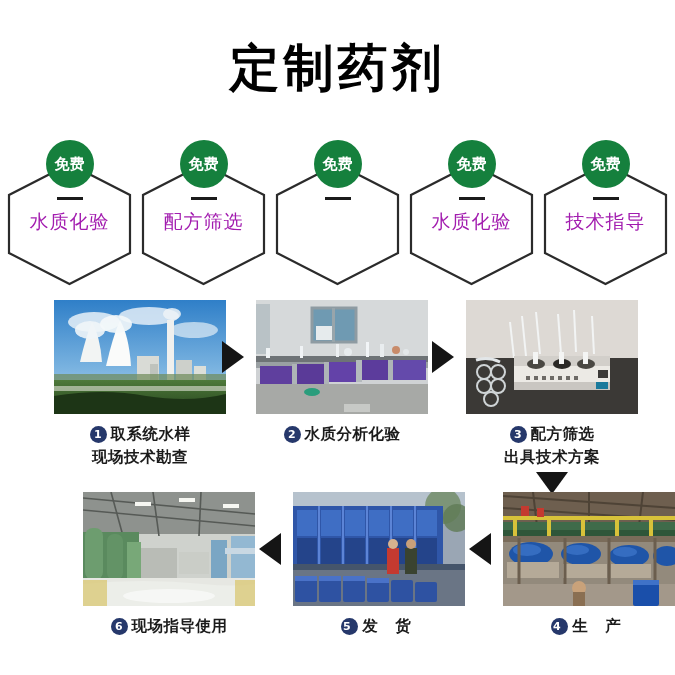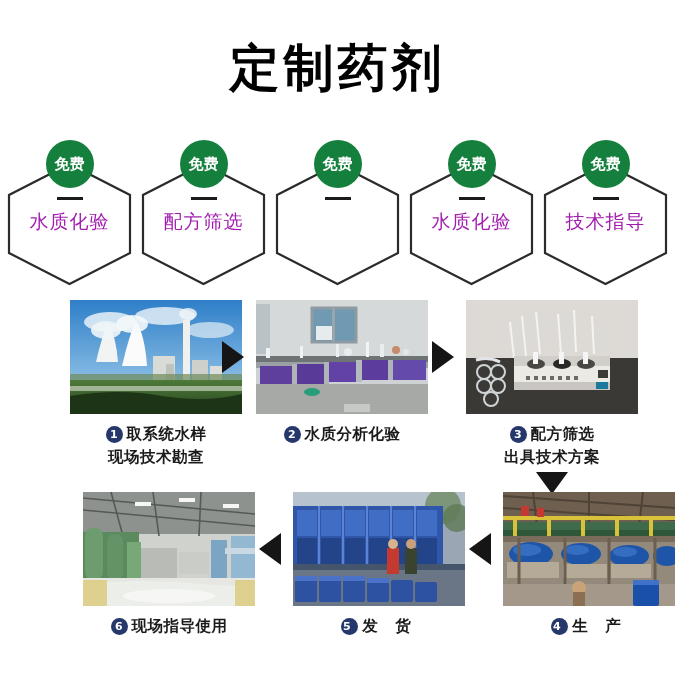--- a/index.html
+++ b/index.html
@@ -224,21 +224,21 @@
       </svg>
     </div>
     <div class="hex-dash"></div>
     <div class="hex-label">技术指导</div>
     <div class="hex-badge">免费</div>
   </div>
 </div>
 
 <div class="proc proc-row-1">
 
-  <div class="proc-cell" style="left:62px;padding-left:8px;">
+  <div class="proc-cell" style="left:46px;padding-left:8px;">
     <div class="photo">
       <svg width="172" height="114" viewBox="0 0 172 114">
         <defs>
           <linearGradient id="sky1" x1="0" y1="0" x2="0" y2="1">
             <stop offset="0%" stop-color="#2f7fc8"></stop>
             <stop offset="60%" stop-color="#7ab3e0"></stop>
             <stop offset="100%" stop-color="#b9d6ec"></stop>
           </linearGradient>
           <linearGradient id="grnd1" x1="0" y1="0" x2="0" y2="1">
             <stop offset="0%" stop-color="#4e7a3a"></stop>

